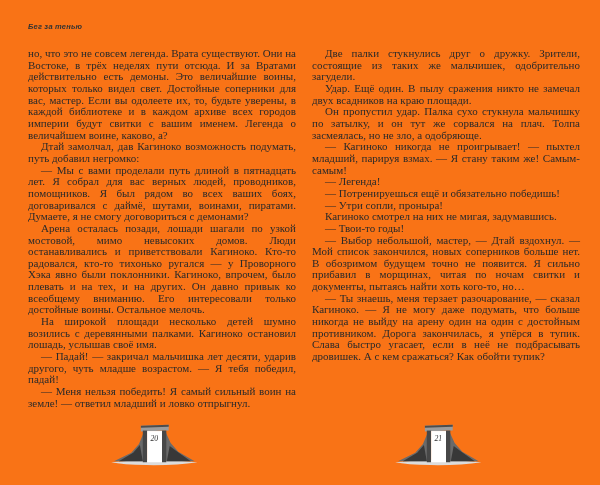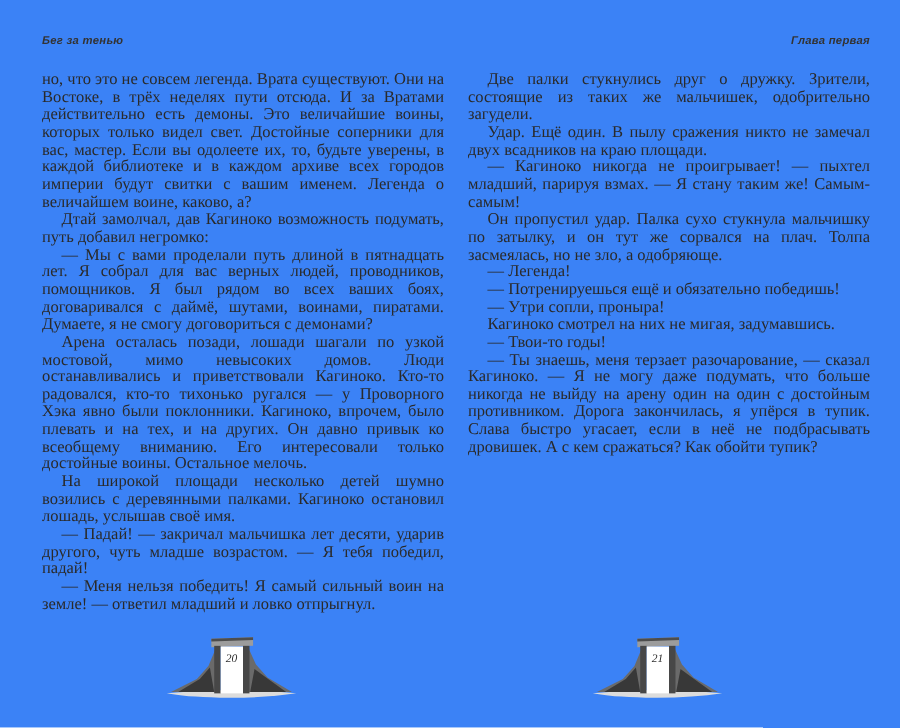--- a/index.html
+++ b/index.html
@@ -4,21 +4,21 @@
 <style>
   html, body {
     margin: 0;
     padding: 0;
     background: #ffffff;
   }
   .spread {
     position: relative;
     width: 600px;
     height: 485px;
-    background: #3b82f6;
+    background: #f97316;
     font-family: "Liberation Serif", serif;
     color: #2a2a2a;
     overflow: hidden;
   }
   .page {
     position: absolute;
     top: 20px;
     height: 460px;
   }
   .page.left  { left: 28px;  width: 268px; }
@@ -95,32 +95,32 @@
         <path d="M36 8 L65 7 L65 9 L36 10 Z" fill="#4d4d4d"></path>
         <rect x="38" y="13" width="4.5" height="33" fill="#474747"></rect>
         <rect x="58" y="13" width="4.5" height="33" fill="#474747"></rect>
         <rect x="42.5" y="13.5" width="15.5" height="32.5" fill="#ffffff"></rect>
         <text class="gate-number" x="50" y="24" text-anchor="middle">20</text>
       </svg>
     </div>
   </div>
 
   <div class="page right">
-    <div class="running-head rh-right">Глава первая</div>
 
     <div class="body-text">
         <p class="para">Две палки стукнулись друг о дружку. Зрители, состоящие из таких же мальчишек, одобрительно загудели.</p>
         <p class="para">Удар. Ещё один. В пылу сражения никто не замечал двух всадников на краю площади.</p>
+        <p class="para">Он пропустил удар. Палка сухо стукнула мальчишку по затылку, и он тут же сорвался на плач. Толпа засмеялась, но не зло, а одобряюще.</p>
         <p class="para">— Кагиноко никогда не проигрывает! — пыхтел младший, парируя взмах. — Я стану таким же! Самым-самым!</p>
-        <p class="para">Он пропустил удар. Палка сухо стукнула мальчишку по затылку, и он тут же сорвался на плач. Толпа засмеялась, но не зло, а одобряюще.</p>
         <p class="para">— Легенда!</p>
         <p class="para">— Потренируешься ещё и обязательно победишь!</p>
         <p class="para">— Утри сопли, проныра!</p>
         <p class="para">Кагиноко смотрел на них не мигая, задумавшись.</p>
         <p class="para">— Твои-то годы!</p>
+        <p class="para">— Выбор небольшой, мастер, — Дтай вздохнул. — Мой список закончился, новых соперников больше нет. В обозримом будущем точно не появится. Я сильно прибавил в морщинах, читая по ночам свитки и документы, пытаясь найти хоть кого-то, но…</p>
         <p class="para">— Ты знаешь, меня терзает разочарование, — сказал Кагиноко. — Я не могу даже подумать, что больше никогда не выйду на арену один на один с достойным противником. Дорога закончилась, я упёрся в тупик. Слава быстро угасает, если в неё не подбрасывать дровишек. А с кем сражаться? Как обойти тупик?</p>
       </div>
 
     <div class="ornament">
       <svg viewBox="0 0 100 54" width="96" height="52">
         <path d="M5 46 Q 50 41.5 95 46 Q 72 49.5 42 49 Q 17 48.5 5 46 Z" fill="#dcdcdc"></path>
         <path d="M8 45 L26 36 L34 27 L39 15 L41 45 Z" fill="#6a6a6a"></path>
         <path d="M13 45 L28 36 L35 28 L38 45 Z" fill="#383838"></path>
         <path d="M92 45 L75 35 L67 26 L62 15 L60 45 Z" fill="#6a6a6a"></path>
         <path d="M88 45 L74 35 L66 29 L63 45 Z" fill="#383838"></path>

